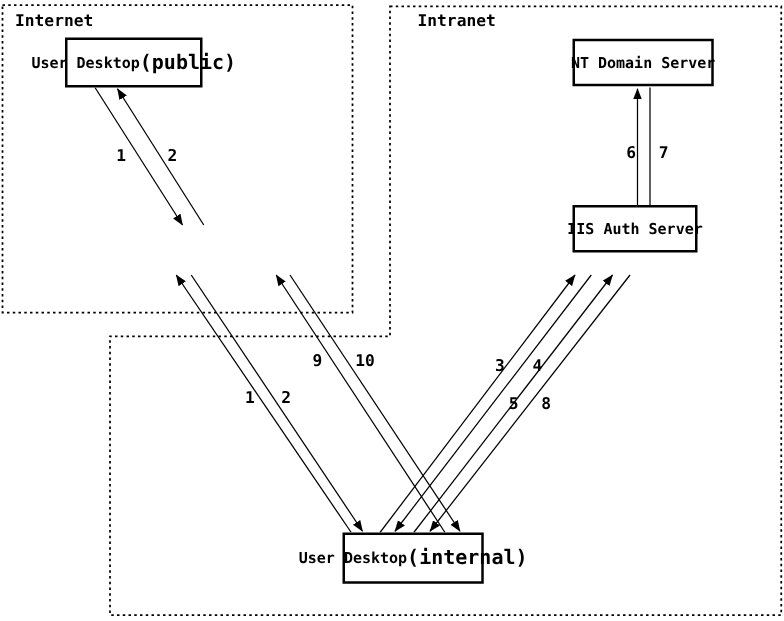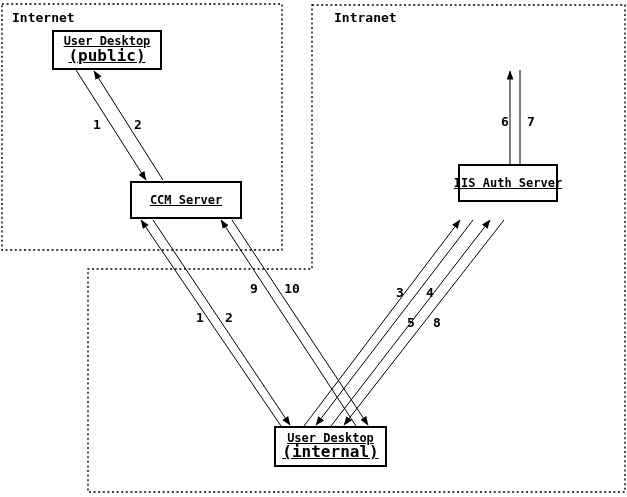--- a/index.html
+++ b/index.html
@@ -5,22 +5,22 @@
   html,body { margin:0; padding:0; background:#ffffff; }
   .stage {
     position:relative; width:627px; height:497px; background:#ffffff;
     font-family:"DejaVu Sans Mono","Liberation Mono",monospace;
     overflow:hidden;
   }
   .stage svg { position:absolute; left:0; top:0; }
   .node {
     position:absolute; box-sizing:border-box;
     background:#ffffff; border:2px solid #000000;
-    display:flex; flex-direction:column; align-items:center; justify-content:center;
-    text-align:center; line-height:1.05;text-decoration:underline;
+    display:flex; flex-direction:row; align-items:center; justify-content:center;
+    text-align:center; line-height:1.05;
   }
   .node .t { font-size:12px; font-weight:bold; white-space:nowrap; color:#000; }
   .node .s { font-size:16px; font-weight:bold; white-space:nowrap; color:#000; }
   .zone-label {
     position:absolute; font-size:13px; font-weight:bold; color:#000; white-space:nowrap;
   }
   .flow { stroke:#000000; stroke-width:1; fill:none; }
   .zone-border { stroke:#000000; stroke-width:1.4; fill:none; stroke-dasharray:2 2.6; }
   text.num {
     font-family:"DejaVu Sans Mono","Liberation Mono",monospace;
@@ -70,24 +70,24 @@
   </svg>
 
   <div class="zone-label" style="left:12px;top:10px">Internet</div>
   <div class="zone-label" style="left:334px;top:10px">Intranet</div>
 
   <div class="node" style="left:52px;top:30px;width:110px;height:40px">
     <div class="t">User Desktop</div>
     <div class="s">(public)</div>
   </div>
 
-  <div class="node" style="left:130px;top:181px;width:112px;height:38px">
-    <div class="t">CCM Server</div>
+
+  <div class="node" style="left:458px;top:31px;width:113px;height:38px">
+    <div class="t">NT Domain Server</div>
   </div>
-
 
   <div class="node" style="left:458px;top:164px;width:100px;height:38px">
     <div class="t">IIS Auth Server</div>
   </div>
 
   <div class="node" style="left:274px;top:426px;width:113px;height:41px">
     <div class="t">User Desktop</div>
     <div class="s">(internal)</div>
   </div>
 

